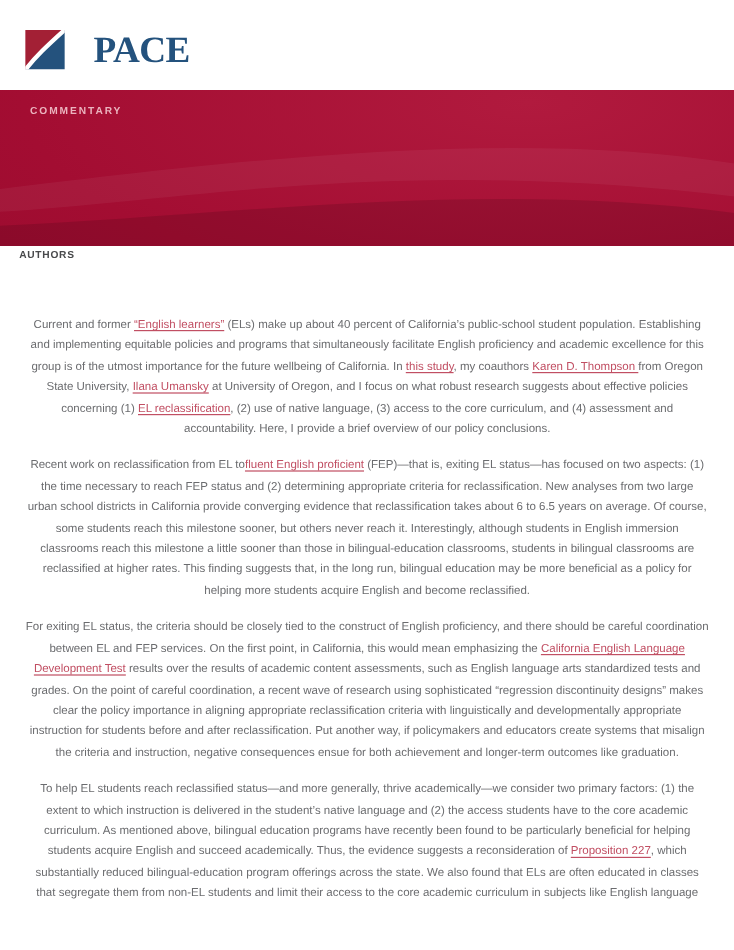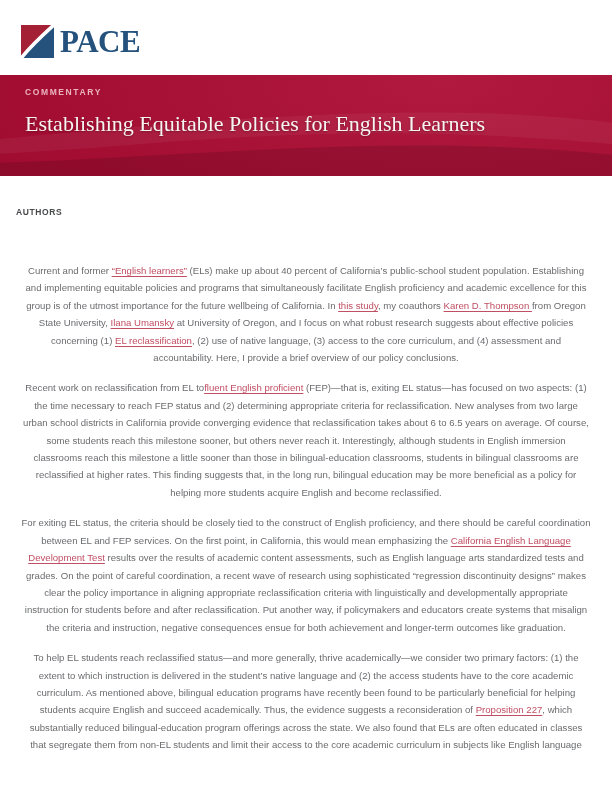--- a/index.html
+++ b/index.html
@@ -2,30 +2,30 @@
 <html style="--band-red: #A30D32; --band-kicker: #EBB3BE; --title-white: #F7F4F1; --logo-blue: #24527D; --logo-red: #A32035; --link: #C14F63; --body-text: #6B6C6F; --label-text: #48494B;"><head>
 <meta charset="utf-8">
 <style>
   html,body{margin:0;padding:0;background:#ffffff;}
   body{
     width:612px;height:792px;margin:0 auto;position:relative;overflow:hidden;
     font-family:"Liberation Sans","DejaVu Sans",sans-serif;
     -webkit-font-smoothing:antialiased;
   }
   
-  .logo{position:absolute;top:25px;left:21px;display:flex;align-items:center;gap:6px;}
+  .logo{position:absolute;top:25px;left:21px;display:flex;align-items:center;gap:24px;}
   .logo-icon{width:33px;height:33px;display:block;}
   .logo-text{
     font-family:"Liberation Serif","DejaVu Serif",serif;
     font-weight:bold;font-size:31px;line-height:33px;
     color:var(--logo-blue,#24527D);letter-spacing:-0.5px;
   }
   
   .band{
-    position:absolute;top:75px;left:0;width:612px;height:101px;
+    position:absolute;top:75px;left:0;width:612px;height:130px;
     background:radial-gradient(ellipse 700px 260px at 72% 8%, #b11a3e 0%, var(--band-red,#A30D32) 60%, #970b2d 100%);
     overflow:hidden;
   }
   .band-waves{position:absolute;top:0;left:0;width:100%;height:100%;display:block;}
   .band-inner{position:relative;padding:12px 25px 0 25px;}
   .kicker{
     color:var(--band-kicker,#EBB3BE);
     font-size:8.5px;font-weight:bold;letter-spacing:1.6px;line-height:11px;
   }
   .band-title{
@@ -73,21 +73,20 @@
   <span class="logo-text">PACE</span>
 </div>
 
 <div class="band">
   <svg class="band-waves" viewBox="0 0 612 123" preserveAspectRatio="none" aria-hidden="true">
     <path d="M0,96 C150,88 330,52 612,84 L612,58 C420,28 160,60 0,78 Z" fill="rgba(255,255,255,0.05)"></path>
     <path d="M0,123 L612,123 L612,97 C400,70 180,100 0,107 Z" fill="rgba(30,0,10,0.14)"></path>
   </svg>
   <div class="band-inner">
     <div class="kicker">COMMENTARY</div>
-    <h1 class="band-title">Establishing Equitable Policies for English Learners</h1>
   </div>
 </div>
 
 <div class="meta">
   <div class="authors-label">AUTHORS</div>
 </div>
 
 <div class="doc-body">
     <p class="para"><span>Current and former </span><a class="link">“English learners”</a><span> (ELs) make up about 40 percent of California’s public-school student population. Establishing and implementing equitable policies and programs that simultaneously facilitate English proficiency and academic excellence for this group is of the utmost importance for the future wellbeing of California. In </span><a class="link">this study</a><span>, my coauthors </span><a class="link">Karen D. Thompson </a><span>from Oregon State University, </span><a class="link">Ilana Umansky</a><span> at University of Oregon, and I focus on what robust research suggests about effective policies concerning (1) </span><a class="link">EL reclassification</a><span>, (2) use of native language, (3) access to the core curriculum, and (4) assessment and accountability. Here, I provide a brief overview of our policy conclusions.</span></p>
     <p class="para"><span>Recent work on reclassification from EL to</span><a class="link">fluent English proficient</a><span> (FEP)—that is, exiting EL status—has focused on two aspects: (1) the time necessary to reach FEP status and (2) determining appropriate criteria for reclassification. New analyses from two large urban school districts in California provide converging evidence that reclassification takes about 6 to 6.5 years on average. Of course, some students reach this milestone sooner, but others never reach it. Interestingly, although students in English immersion classrooms reach this milestone a little sooner than those in bilingual-education classrooms, students in bilingual classrooms are reclassified at higher rates. This finding suggests that, in the long run, bilingual education may be more beneficial as a policy for helping more students acquire English and become reclassified.</span></p>

